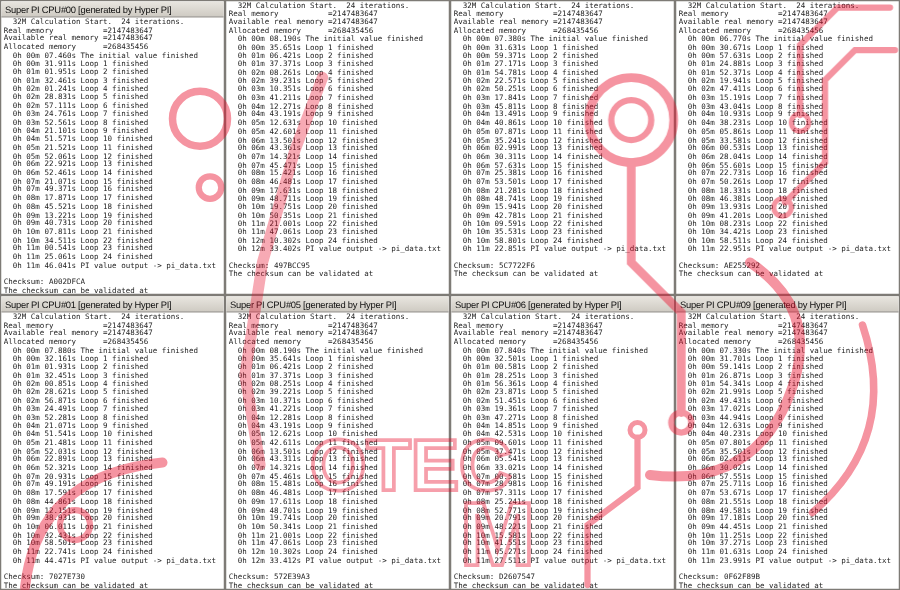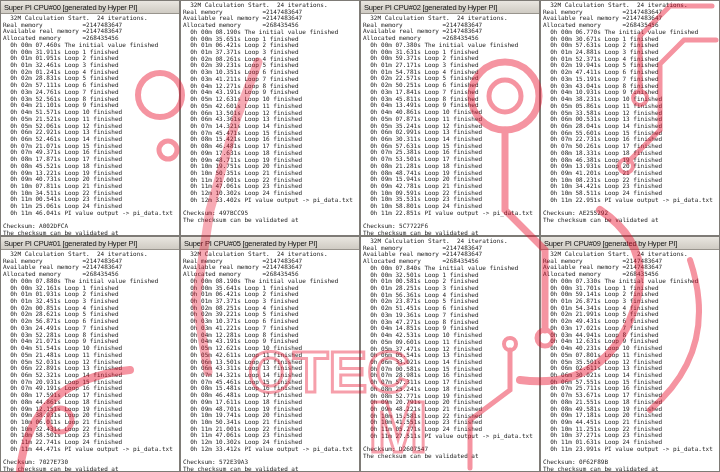--- a/index.html
+++ b/index.html
@@ -130,23 +130,20 @@
   0h 11m 21.001s Loop 22 finished
   0h 11m 47.061s Loop 23 finished
   0h 12m 10.302s Loop 24 finished
   0h 12m 33.402s PI value output -&gt; pi_data.txt
 
 Checksum: 497BCC95
 The checksum can be validated at</pre>
   </div>
 
   <div class="win">
-    <div class="titlebar">
-      <span>Super PI CPU#02 [generated by Hyper PI]</span>
-    </div>
     <pre class="body">  32M Calculation Start.  24 iterations.
 Real memory           =2147483647
 Available real memory =2147483647
 Allocated memory      =268435456
   0h 00m 07.380s The initial value finished
   0h 00m 31.631s Loop 1 finished
   0h 00m 59.371s Loop 2 finished
   0h 01m 27.171s Loop 3 finished
   0h 01m 54.781s Loop 4 finished
   0h 02m 22.571s Loop 5 finished
@@ -283,20 +280,23 @@
   0h 11m 21.001s Loop 22 finished
   0h 11m 47.061s Loop 23 finished
   0h 12m 10.302s Loop 24 finished
   0h 12m 33.412s PI value output -&gt; pi_data.txt
 
 Checksum: 572E39A3
 The checksum can be validated at</pre>
   </div>
 
   <div class="win">
+    <div class="titlebar">
+      <span>Super PI CPU#06 [generated by Hyper PI]</span>
+    </div>
     <pre class="body">  32M Calculation Start.  24 iterations.
 Real memory           =2147483647
 Available real memory =2147483647
 Allocated memory      =268435456
   0h 00m 07.840s The initial value finished
   0h 00m 32.501s Loop 1 finished
   0h 01m 00.581s Loop 2 finished
   0h 01m 28.251s Loop 3 finished
   0h 01m 56.361s Loop 4 finished
   0h 02m 23.871s Loop 5 finished

